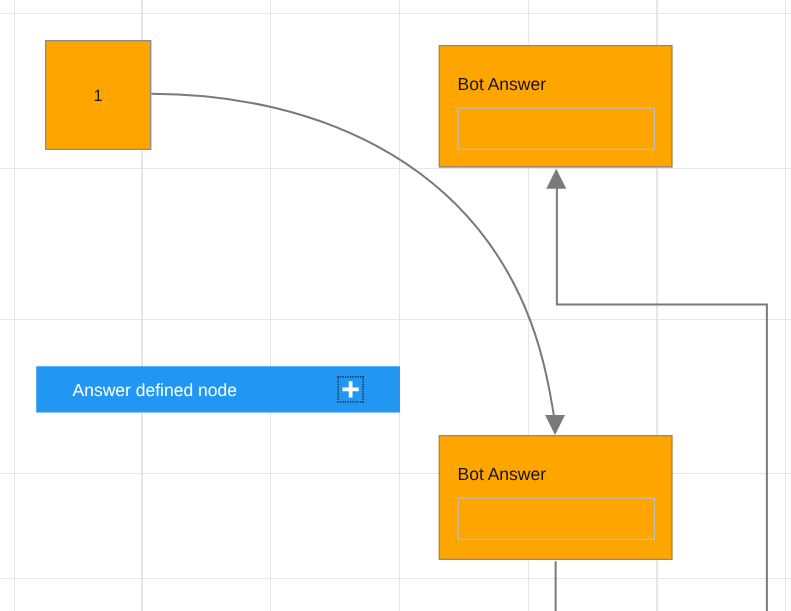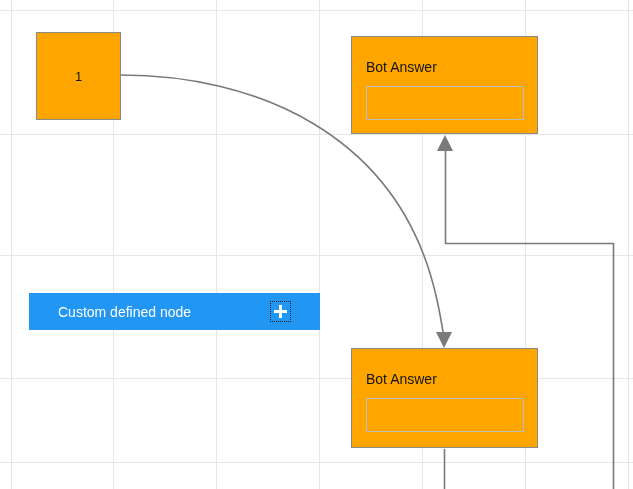--- a/index.html
+++ b/index.html
@@ -186,19 +186,19 @@
     <div class="node-title">Bot Answer</div>
     <div class="node-slot"></div>
   </div>
 
   <div class="node node-botanswer bottom">
     <div class="node-title">Bot Answer</div>
     <div class="node-slot"></div>
   </div>
 
   <div class="palette-bar">
-    <span class="palette-label">Custom defined node</span>
+    <span class="palette-label">Answer defined node</span>
     <span class="palette-add">
       <span class="plus-glyph"></span>
     </span>
   </div>
 
 </div>
 
 </body></html>

